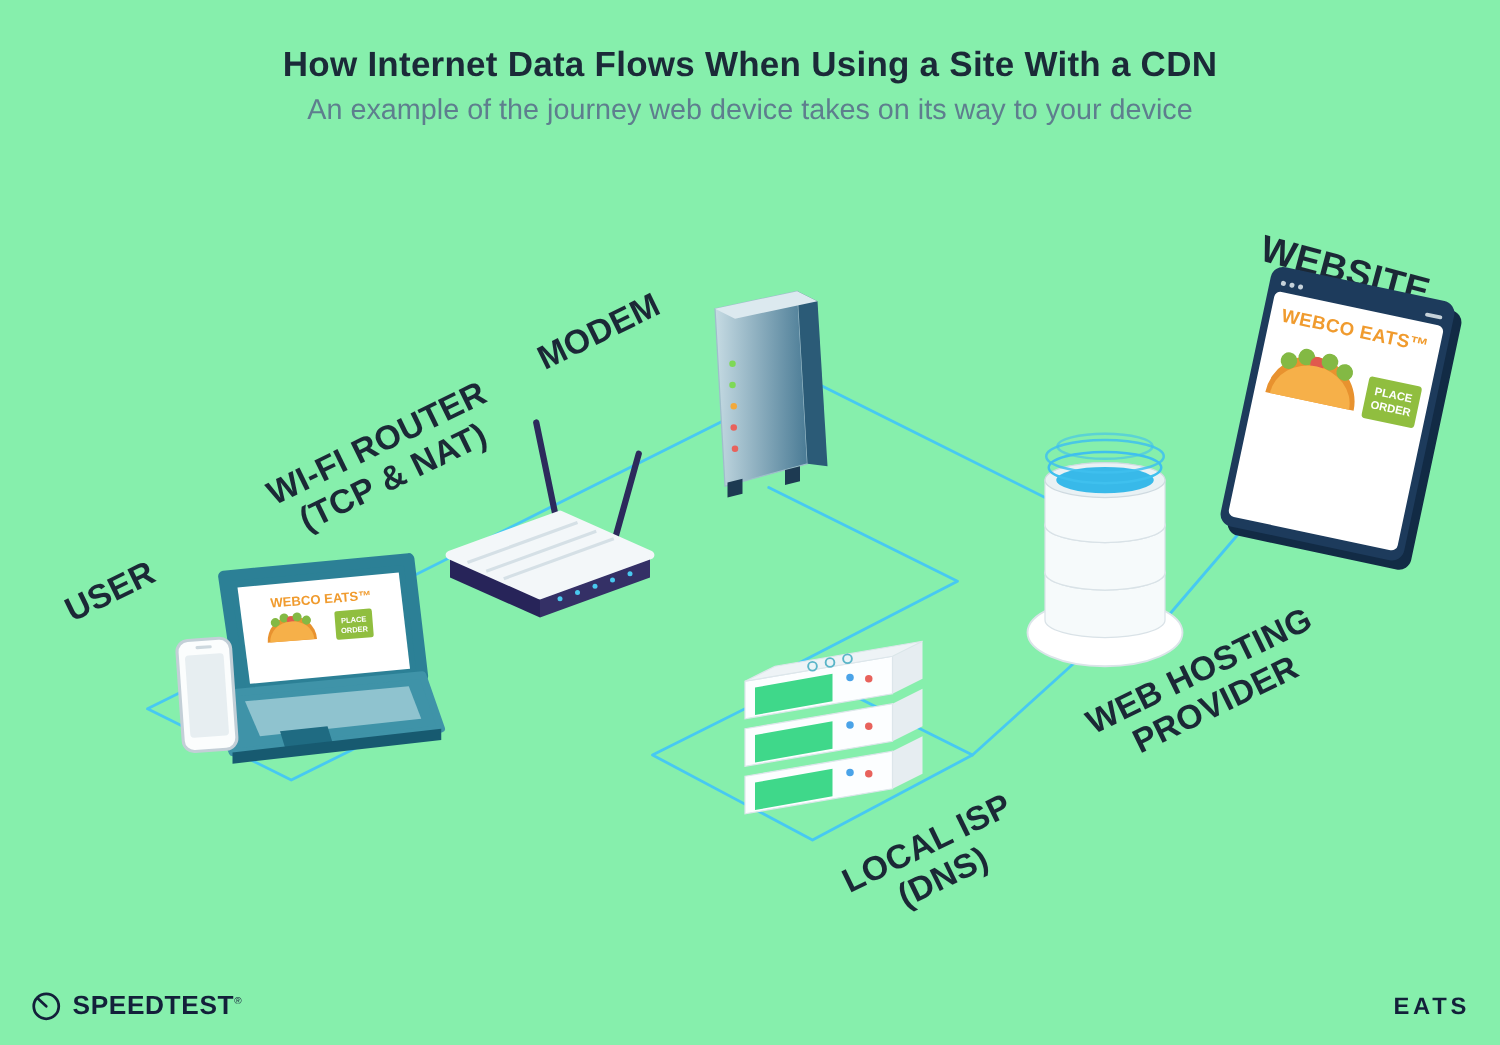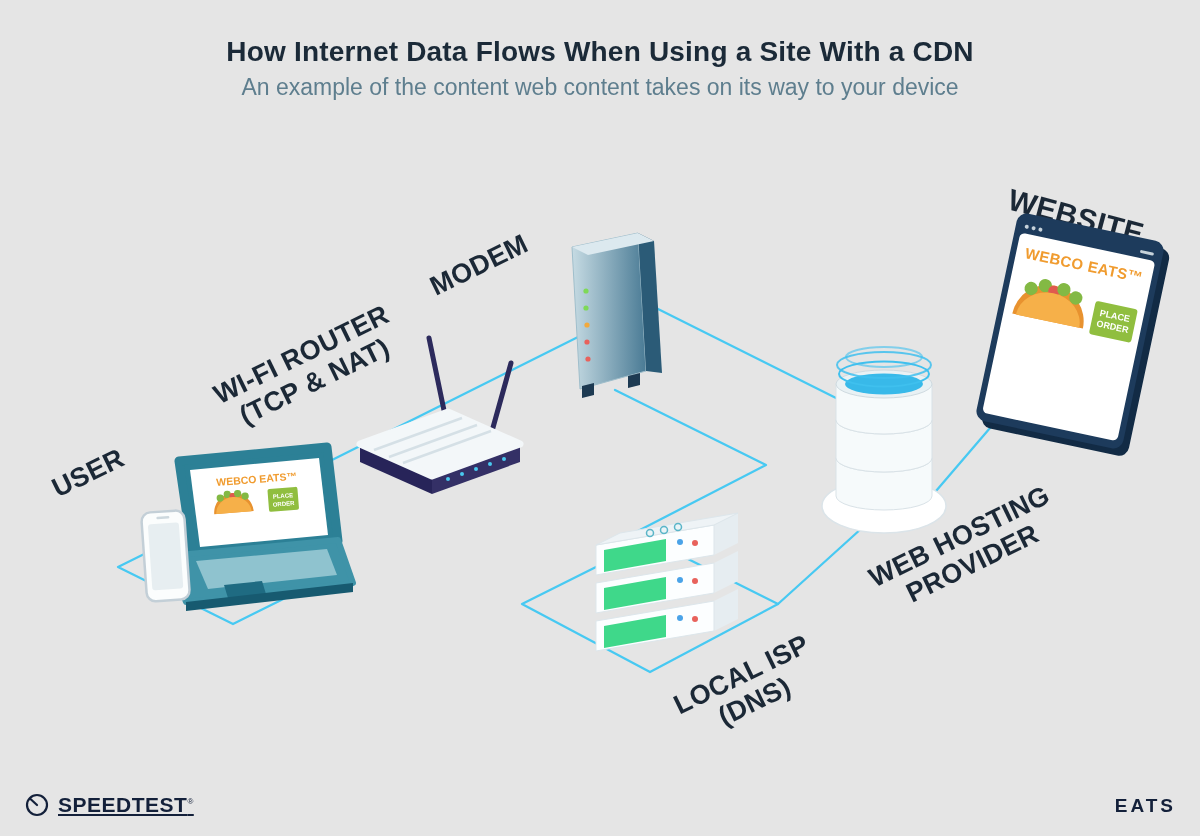--- a/index.html
+++ b/index.html
@@ -1,16 +1,16 @@
 <!DOCTYPE html>
 <html><head>
 <meta charset="utf-8">
 <style>
   html,body{margin:0;padding:0;background:#fff;}
-  .page{position:relative;width:1200px;height:836px;background:#e5e5e5;overflow:hidden;
+  .page{position:relative;width:1200px;height:836px;background:#86efac;overflow:hidden;
         font-family:"Liberation Sans",sans-serif;}
   .title{position:absolute;top:36px;left:0;width:100%;text-align:center;
          font-size:28px;font-weight:700;color:#1b2a38;letter-spacing:.2px;}
   .subtitle{position:absolute;top:74px;left:0;width:100%;text-align:center;
          font-size:23px;font-weight:400;color:#5e7e8e;}
   .diagram-svg{position:absolute;left:0;top:0;z-index:1;}
   svg text{font-family:"Liberation Sans",sans-serif;}
   .label{position:absolute;z-index:2;font-weight:700;color:#1b2836;font-size:27px;
          line-height:1.12;text-align:center;letter-spacing:.3px;white-space:nowrap;}
   #lbl-user{left:50px;top:458px;transform:rotate(-26deg);}
@@ -29,32 +29,32 @@
   .browser-screen{background:#fff;border-radius:5px;height:calc(100% - 16px);
            padding:10px 5px 6px;box-sizing:border-box;text-align:center;}
   .webco-brand{color:#f09b2e;font-weight:700;font-size:15px;letter-spacing:.4px;white-space:nowrap;}
   .webco-row{display:flex;align-items:flex-start;justify-content:space-between;margin-top:12px;padding:0 2px;}
   .taco{width:76px;height:46px;}
   .order-btn{background:#90be3f;color:#fff;font-weight:700;font-size:9px;line-height:1.2;
            padding:6px 5px;border-radius:3px;text-align:center;margin-top:12px;}
   .order-btn span{display:block;}
   
   .speedtest{position:absolute;left:24px;top:792px;display:flex;align-items:center;gap:8px;z-index:2;}
-  .speedtest-text{font-size:21px;font-weight:700;color:#13203a;letter-spacing:.5px;text-decoration:underline;}
+  .speedtest-text{font-size:21px;font-weight:700;color:#13203a;letter-spacing:.5px;}
   .speedtest-text sup{font-size:8px;font-weight:400;}
   .ookla{position:absolute;right:24px;top:795px;font-size:19px;font-weight:700;
          letter-spacing:3px;color:#13203a;z-index:2;}
 </style>
 </head>
 <body>
 
 <div class="page">
 
   <div class="title">How Internet Data Flows When Using a Site With a CDN</div>
-  <div class="subtitle">An example of the content web content takes on its way to your device</div>
+  <div class="subtitle">An example of the journey web device takes on its way to your device</div>
 
   <svg class="diagram-svg" width="1200" height="836" viewBox="0 0 1200 836">
     <defs>
       <linearGradient id="modemGrad" x1="0" y1="0" x2="1" y2="0">
         <stop offset="0" stop-color="#c6dbe3"></stop>
         <stop offset="1" stop-color="#4a7b95"></stop>
       </linearGradient>
     </defs>
 
     <g stroke="#47c9f2" stroke-width="2.25" fill="none" stroke-linejoin="round" stroke-linecap="round">

